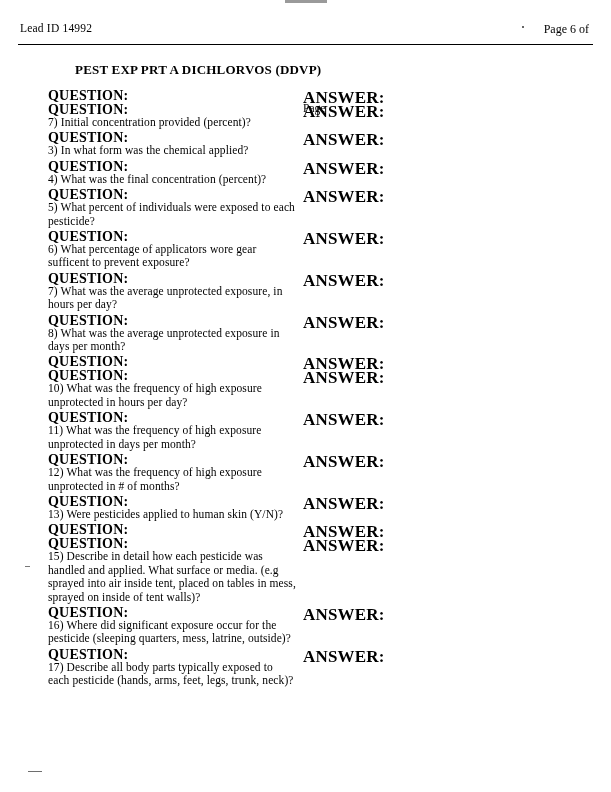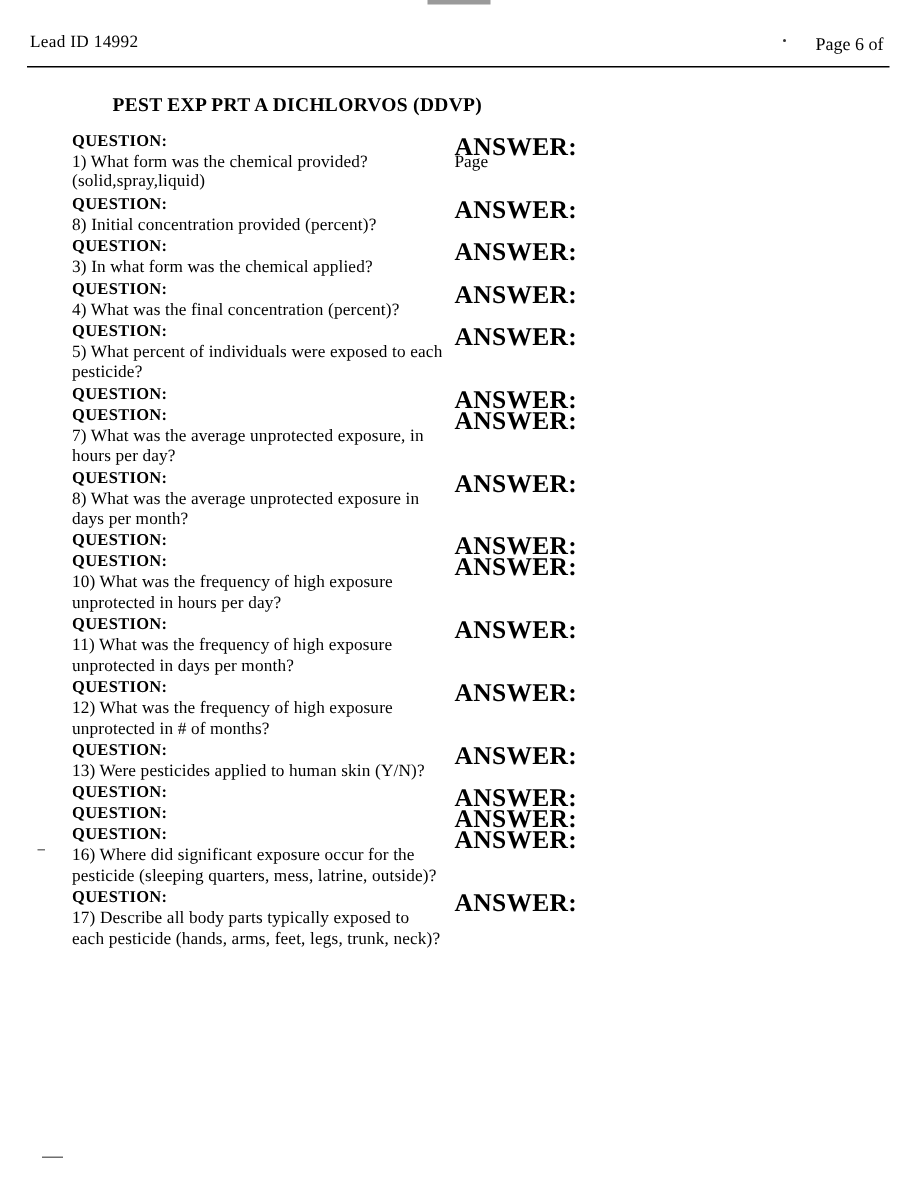--- a/index.html
+++ b/index.html
@@ -80,21 +80,21 @@
     margin-bottom: 0px;
   }
   .labels {
     position: relative;
     height: 14px;
   }
   .q-label {
     position: absolute;
     left: 0;
     top: 0;
-    font-size: 11px;
+    font-size: 14px;
     font-weight: bold;
     letter-spacing: 0.2px;
   }
   .a-label {
     position: absolute;
     left: 255px;
     top: 0;
     font-size: 17px;
     font-weight: bold;
     letter-spacing: 0.2px;
@@ -160,31 +160,30 @@
 
   <div class="doc-title">PEST EXP PRT A DICHLORVOS (DDVP)</div>
 
   <div class="qa-list">
       <div class="qa-block">
         <div class="labels">
           <span class="q-label">QUESTION:</span>
           <span class="a-label">ANSWER:</span>
         </div>
         <div class="bodies">
-          <div class="q-text">1) What form was the chemical provided?(solid,spray,liquid)</div>
           <div class="a-text">Page</div>
         </div>
       </div>
       <div class="qa-block">
         <div class="labels">
           <span class="q-label">QUESTION:</span>
           <span class="a-label">ANSWER:</span>
         </div>
         <div class="bodies">
-          <div class="q-text">8) Initial concentration provided (percent)?</div>
+          <div class="q-text">7) Initial concentration provided (percent)?</div>
           <div class="a-text"></div>
         </div>
       </div>
       <div class="qa-block">
         <div class="labels">
           <span class="q-label">QUESTION:</span>
           <span class="a-label">ANSWER:</span>
         </div>
         <div class="bodies">
           <div class="q-text">3) In what form was the chemical applied?</div>
@@ -209,20 +208,24 @@
         <div class="bodies">
           <div class="q-text">5) What percent of individuals were exposed to each pesticide?</div>
           <div class="a-text"></div>
         </div>
       </div>
       <div class="qa-block">
         <div class="labels">
           <span class="q-label">QUESTION:</span>
           <span class="a-label">ANSWER:</span>
         </div>
+        <div class="bodies">
+          <div class="q-text">6) What percentage of applicators wore gear sufficent to prevent exposure?</div>
+          <div class="a-text"></div>
+        </div>
       </div>
       <div class="qa-block">
         <div class="labels">
           <span class="q-label">QUESTION:</span>
           <span class="a-label">ANSWER:</span>
         </div>
         <div class="bodies">
           <div class="q-text">7) What was the average unprotected exposure, in hours per day?</div>
           <div class="a-text"></div>
         </div>
@@ -286,20 +289,24 @@
       <div class="qa-block">
         <div class="labels">
           <span class="q-label">QUESTION:</span>
           <span class="a-label">ANSWER:</span>
         </div>
       </div>
       <div class="qa-block">
         <div class="labels">
           <span class="q-label">QUESTION:</span>
           <span class="a-label">ANSWER:</span>
+        </div>
+        <div class="bodies">
+          <div class="q-text">15) Describe in detail how each pesticide was handled and applied.  What surface or media. (e.g sprayed into air inside tent, placed on tables in mess, sprayed on inside of tent walls)?</div>
+          <div class="a-text"></div>
         </div>
       </div>
       <div class="qa-block">
         <div class="labels">
           <span class="q-label">QUESTION:</span>
           <span class="a-label">ANSWER:</span>
         </div>
         <div class="bodies">
           <div class="q-text">16) Where did significant exposure occur for the pesticide (sleeping quarters, mess, latrine, outside)?</div>
           <div class="a-text"></div>

